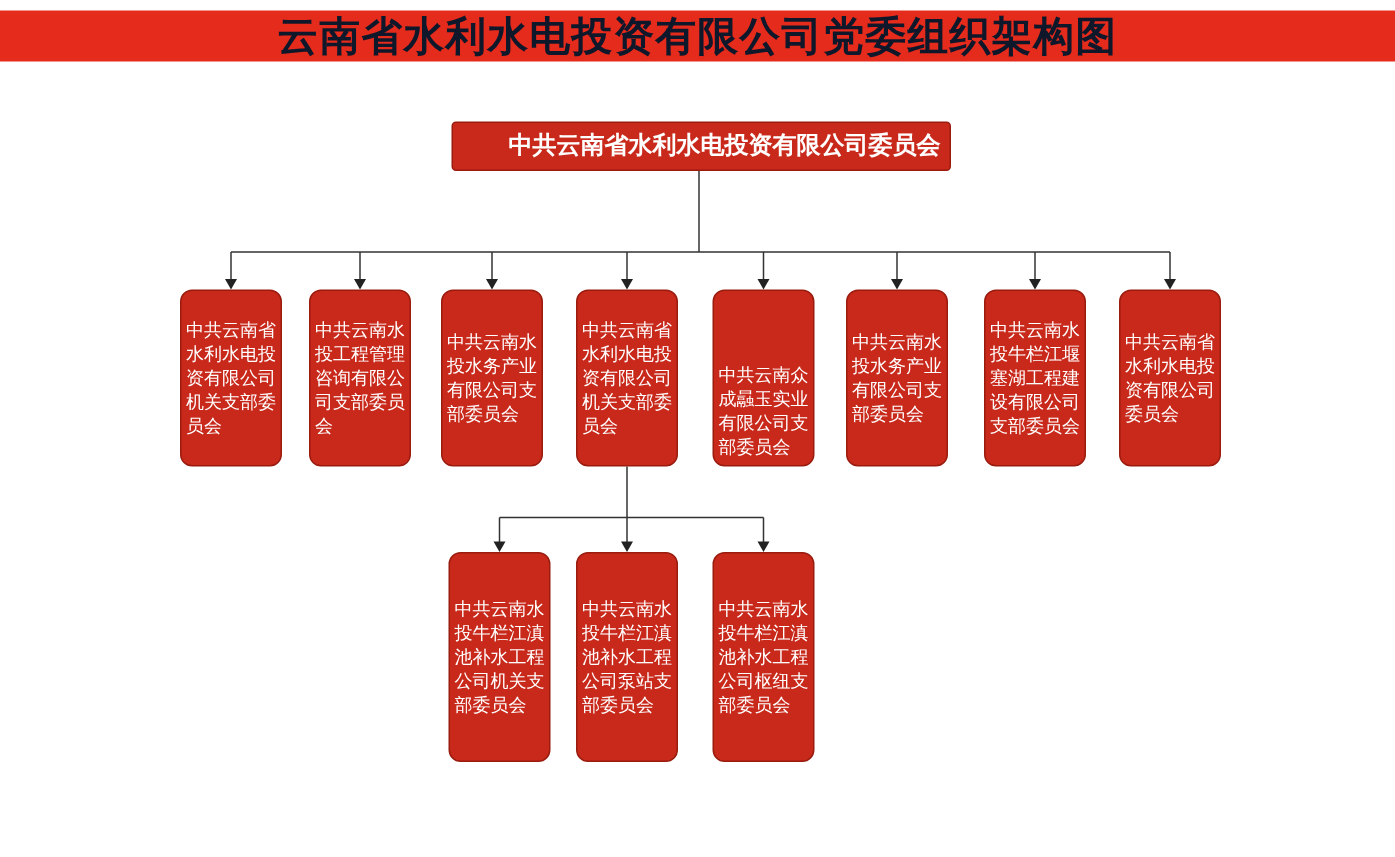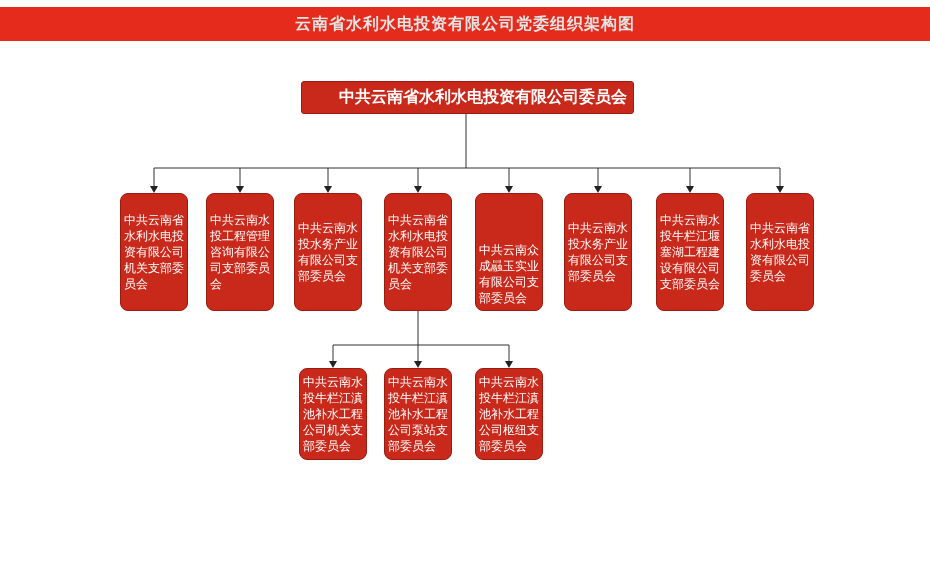--- a/index.html
+++ b/index.html
@@ -19,23 +19,23 @@
     left: 0;
     top: 7px;
     width: 930px;
     height: 34px;
     background: #e42b1c;
     display: flex;
     align-items: center;
     justify-content: center;
   }
   .banner .banner-title {
-    font-size: 16px;
+    font-size: 27px;
     font-weight: bold;
-    color: #e5e5e5;
+    color: #0f172a;
     letter-spacing: 1px;
     white-space: nowrap;
   }
 
   svg.connectors {
     position: absolute;
     left: 0;
     top: 0;
     width: 930px;
     height: 571px;
@@ -70,21 +70,21 @@
     height: 118px;
     border-radius: 8px;
     padding: 4px 3px;
     font-size: 12px;
     line-height: 16px;
   }
 
   .leaf-node {
     top: 368px;
     width: 68px;
-    height: 92px;
+    height: 140px;
     border-radius: 8px;
     padding: 4px 3px;
     font-size: 12px;
     line-height: 16px;
   }
 
   .node .node-label { display: block; width: 100%; text-align: left; word-break: break-all; }
   .root-node .node-label { text-align: center; word-break: keep-all; }
 
   

